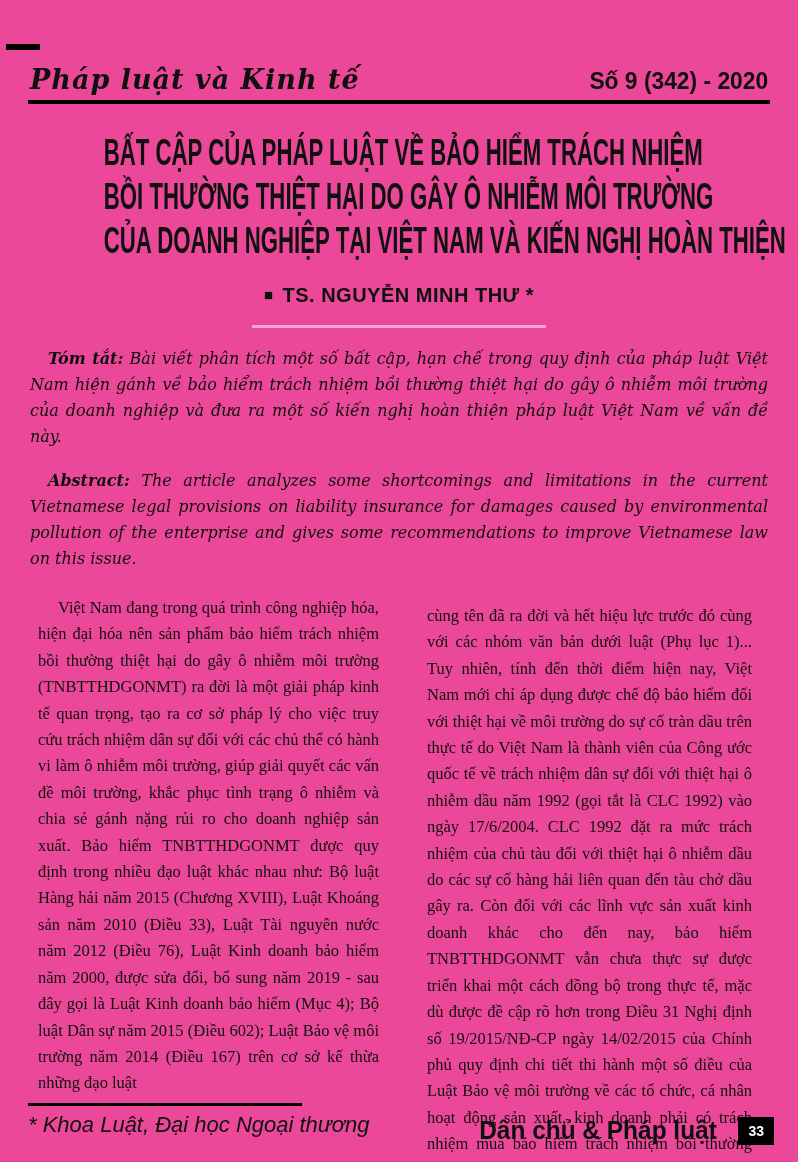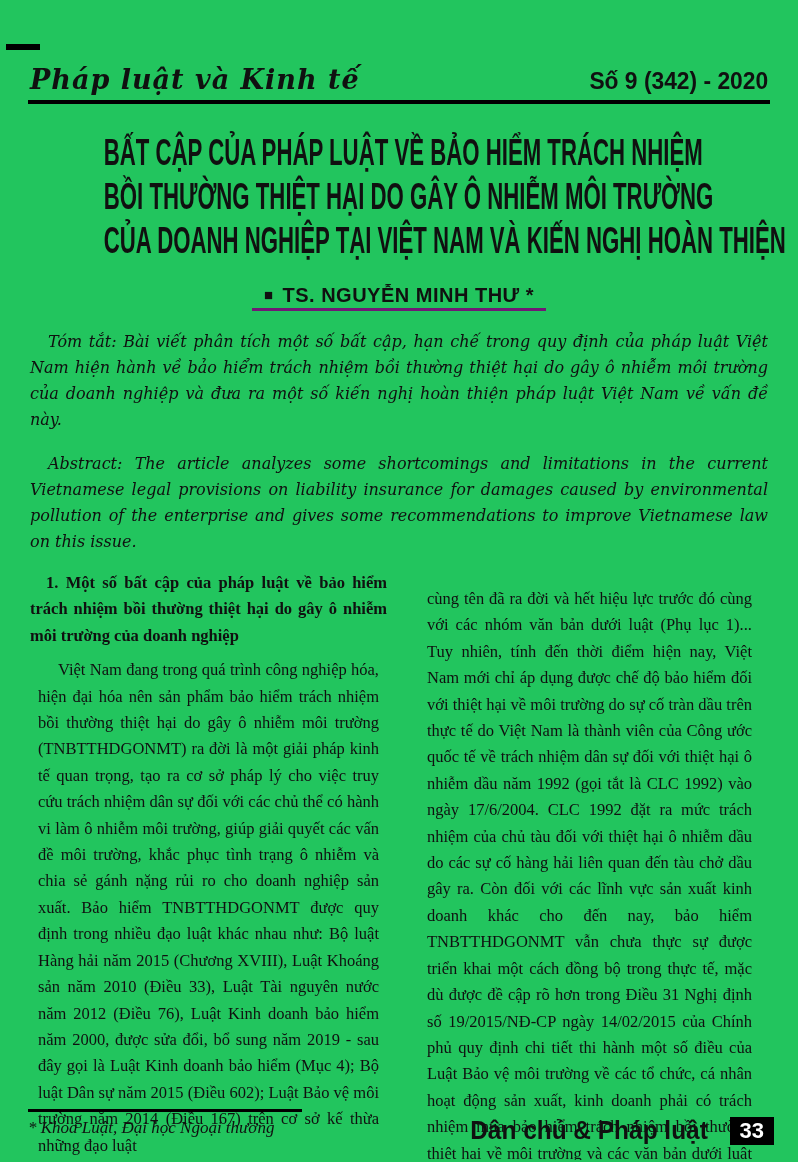--- a/index.html
+++ b/index.html
@@ -1,64 +1,64 @@
 <!DOCTYPE html>
 <html lang="vi"><head>
 <meta charset="utf-8">
 <style>
   html,body { margin:0; padding:0; background:#e8e8e8; }
   .page {
     position:relative; width:798px; height:1162px; margin:0 auto;
-    background:#22c55e; color:#101010; overflow:hidden;
+    background:#ec4899; color:#101010; overflow:hidden;
   }
   .artifact-dash { position:absolute; left:6px; top:44px; width:34px; height:6px; background:#000; }
 
   .header { display:flex; justify-content:space-between; align-items:flex-end; margin:64px 30px 0 30px; }
   .journal-name { font-family:"DejaVu Serif", serif; font-style:italic; font-weight:bold; font-size:27px; letter-spacing:1px; }
   .issue { font-family:"Liberation Sans", sans-serif; font-weight:bold; font-size:24px; transform:scaleX(.95); transform-origin:right bottom; }
   .header-rule { height:4px; background:#000; margin:5px 28px 0 28px; }
 
   .title-block { margin-top:26px; text-align:right; }
   .title-line {
     display:block; white-space:nowrap;
     font-family:"Liberation Sans", sans-serif; font-weight:bold; font-size:30px;
     line-height:44px; transform:scale(.74,1.26); transform-origin:center;
   }
 
   .author { text-align:center; margin-top:22px; }
   .author-inner {
-    display:inline-block; border-bottom:3px solid #701a75; padding:0 12px 1px 12px;
+    display:inline-block; border-bottom:3px solid #f9a8d4; padding:0 12px 18px 12px;
     font-family:"Liberation Sans", sans-serif; font-weight:bold; font-size:20px; letter-spacing:.5px;
   }
   .author-bullet { display:inline-block; font-size:15px; margin-right:9px; transform:translateY(-2px); }
 
   .abstract {
     margin:18px 30px 0 30px; text-indent:18px; text-align:justify;
     font-family:"DejaVu Serif", serif; font-style:italic; font-size:16px; line-height:26px;
   }
-  .abstract .label { font-weight:normal;margin-top:46px; }
+  .abstract .label { font-weight:bold;margin-top:46px; }
 
   .columns {
     display:flex; gap:24px; margin:15px 30px 0 30px; height:590px;
     font-family:"Liberation Serif", serif; font-size:16.5px; line-height:26.4px; text-align:justify;
   }
   .col { flex:1; overflow:hidden; }
   .col-heading { font-weight:bold; text-indent:16px; margin:0; }
   .col p.body-par { margin:8px; text-indent:20px; }
   .col p.body-par-cont { margin:16px; text-indent:0; }
 
   .footnote-block { position:absolute; left:28px; bottom:24px; }
   .footnote-rule { width:274px; height:3px; background:#000; margin-bottom:6px; }
-  .footnote-text { font-family:Liberation Serif, serif; font-style:italic; font-size:17px; }
+  .footnote-text { font-family:Liberation Sans, sans-serif; font-style:italic; font-size:22px; }
 
   .footer-right { position:absolute; right:24px; bottom:16px; display:flex; align-items:center; gap:22px; }
   .footer-journal { font-family:"Liberation Sans", sans-serif; font-weight:bold; font-size:26px; transform:scaleX(.94); transform-origin:right center; }
   .page-badge {
     background:#000; color:#fff; font-family:"Liberation Sans", sans-serif;
-    font-weight:bold; font-size:22px; padding:4px 10px; line-height:20px;
+    font-weight:bold; font-size:14px; padding:4px 10px; line-height:20px;
   }
 </style>
 </head>
 <body>
 
 <div class="page">
 
   <div class="artifact-dash"></div>
 
   <div class="header">
@@ -74,31 +74,30 @@
   </div>
 
   <div class="author">
     <span class="author-inner">
       <span class="author-bullet">■</span><span>TS. NGUYỄN MINH THƯ *</span>
     </span>
   </div>
 
   <p class="abstract">
     <span class="label">Tóm tắt:</span>
-    <span>Bài viết phân tích một số bất cập, hạn chế trong quy định của pháp luật Việt Nam hiện hành về bảo hiểm trách nhiệm bồi thường thiệt hại do gây ô nhiễm môi trường của doanh nghiệp và đưa ra một số kiến nghị hoàn thiện pháp luật Việt Nam về vấn đề này.</span>
+    <span>Bài viết phân tích một số bất cập, hạn chế trong quy định của pháp luật Việt Nam hiện gánh về bảo hiểm trách nhiệm bồi thường thiệt hại do gây ô nhiễm môi trường của doanh nghiệp và đưa ra một số kiến nghị hoàn thiện pháp luật Việt Nam về vấn đề này.</span>
   </p>
 
   <p class="abstract">
     <span class="label">Abstract:</span>
     <span>The article analyzes some shortcomings and limitations in the current Vietnamese legal provisions on liability insurance for damages caused by environmental pollution of the enterprise and gives some recommendations to improve Vietnamese law on this issue.</span>
   </p>
 
   <div class="columns">
     <div class="col">
-      <p class="col-heading">1. Một số bất cập của pháp luật về bảo hiểm trách nhiệm bồi thường thiệt hại do gây ô nhiễm môi trường của doanh nghiệp</p>
       <p class="body-par">Việt Nam đang trong quá trình công nghiệp hóa, hiện đại hóa nên sản phẩm bảo hiểm trách nhiệm bồi thường thiệt hại do gây ô nhiễm môi trường (TNBTTHDGONMT) ra đời là một giải pháp kinh tế quan trọng, tạo ra cơ sở pháp lý cho việc truy cứu trách nhiệm dân sự đối với các chủ thể có hành vi làm ô nhiễm môi trường, giúp giải quyết các vấn đề môi trường, khắc phục tình trạng ô nhiễm và chia sẻ gánh nặng rủi ro cho doanh nghiệp sản xuất. Bảo hiểm TNBTTHDGONMT được quy định trong nhiều đạo luật khác nhau như: Bộ luật Hàng hải năm 2015 (Chương XVIII), Luật Khoáng sản năm 2010 (Điều 33), Luật Tài nguyên nước năm 2012 (Điều 76), Luật Kinh doanh bảo hiểm năm 2000, được sửa đổi, bổ sung năm 2019 - sau đây gọi là Luật Kinh doanh bảo hiểm (Mục 4); Bộ luật Dân sự năm 2015 (Điều 602); Luật Bảo vệ môi trường năm 2014 (Điều 167) trên cơ sở kế thừa những đạo luật</p>
     </div>
     <div class="col">
       <p class="body-par-cont">cùng tên đã ra đời và hết hiệu lực trước đó cùng với các nhóm văn bản dưới luật (Phụ lục 1)... Tuy nhiên, tính đến thời điểm hiện nay, Việt Nam mới chỉ áp dụng được chế độ bảo hiểm đối với thiệt hại về môi trường do sự cố tràn dầu trên thực tế do Việt Nam là thành viên của Công ước quốc tế về trách nhiệm dân sự đối với thiệt hại ô nhiễm dầu năm 1992 (gọi tắt là CLC 1992) vào ngày 17/6/2004. CLC 1992 đặt ra mức trách nhiệm của chủ tàu đối với thiệt hại ô nhiễm dầu do các sự cố hàng hải liên quan đến tàu chở dầu gây ra. Còn đối với các lĩnh vực sản xuất kinh doanh khác cho đến nay, bảo hiểm TNBTTHDGONMT vẫn chưa thực sự được triển khai một cách đồng bộ trong thực tế, mặc dù được đề cập rõ hơn trong Điều 31 Nghị định số 19/2015/NĐ-CP ngày 14/02/2015 của Chính phủ quy định chi tiết thi hành một số điều của Luật Bảo vệ môi trường về các tổ chức, cá nhân hoạt động sản xuất, kinh doanh phải có trách nhiệm mua bảo hiểm trách nhiệm bồi thường thiệt hại về môi trường và các văn bản dưới luật khác. Các quy định này mới</p>
     </div>
   </div>
 
   <div class="footnote-block">
     <div class="footnote-rule"></div>
     <span class="footnote-text">* Khoa Luật, Đại học Ngoại thương</span>

